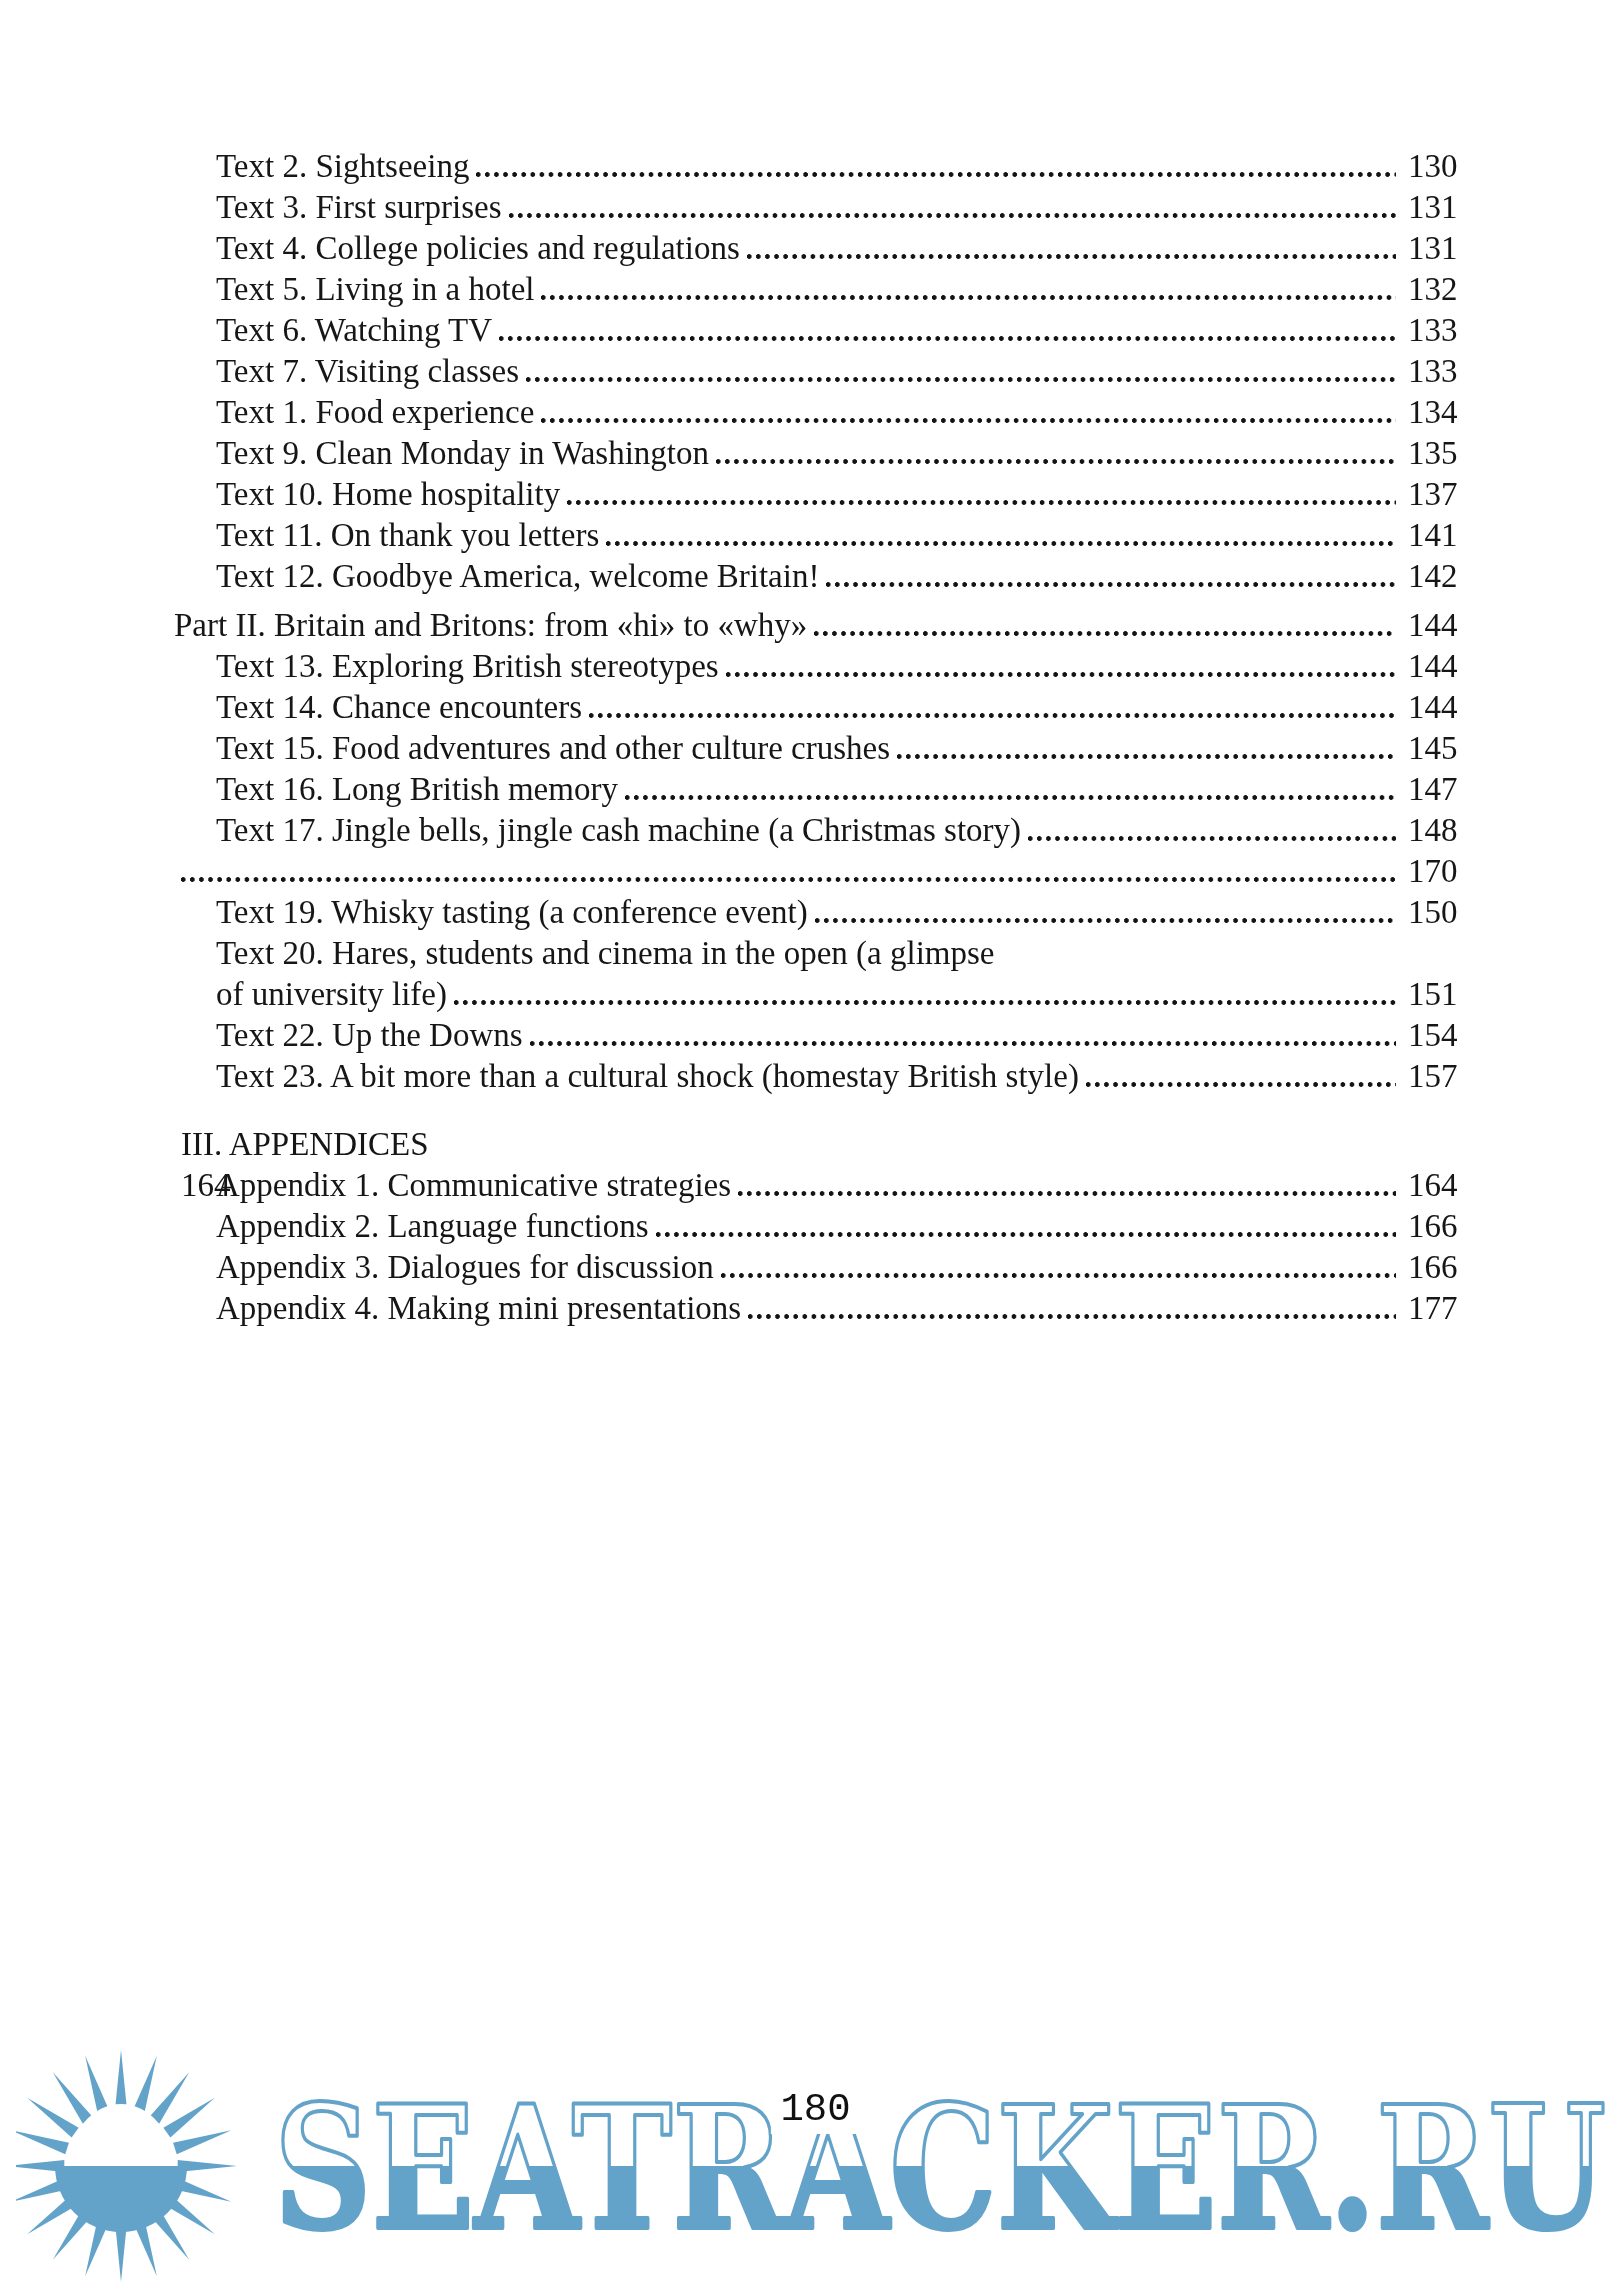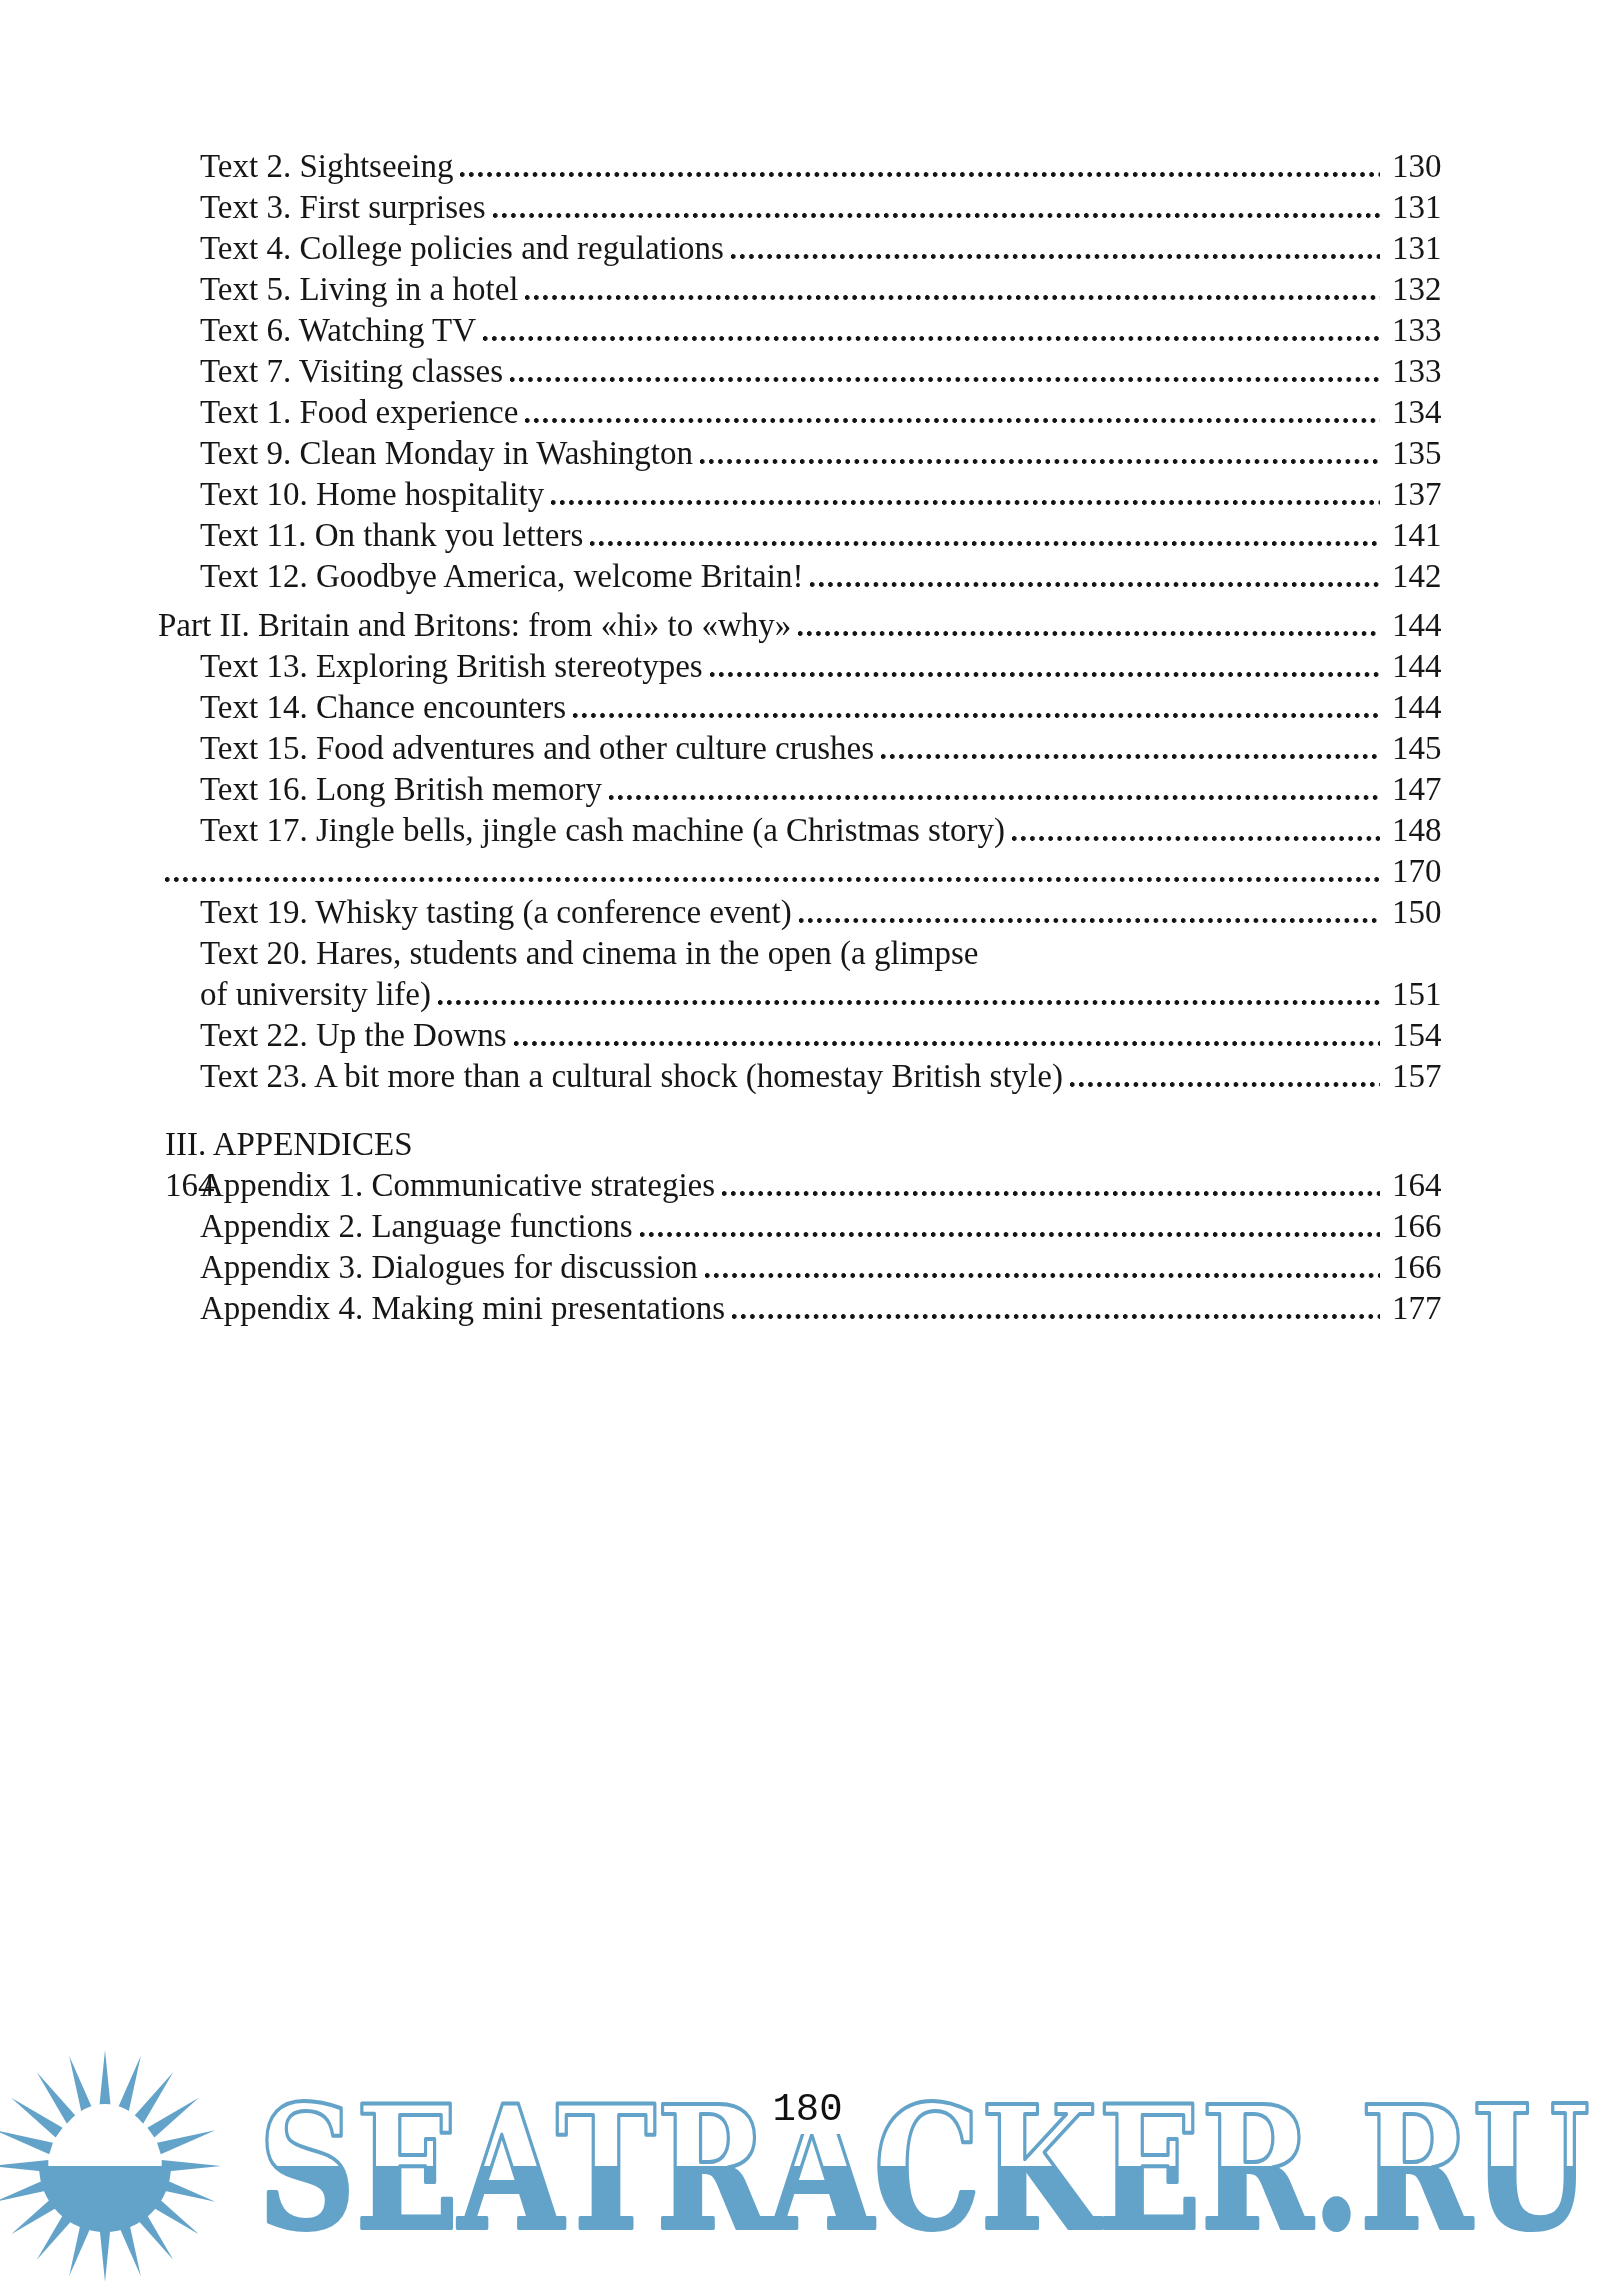--- a/index.html
+++ b/index.html
@@ -1,18 +1,18 @@
 <!DOCTYPE html>
 <html><head>
 <meta charset="utf-8">
 <style>
   html,body{margin:0;padding:0;background:#ffffff;}
   body{width:1615px;height:2284px;position:relative;overflow:hidden;
        font-family:"Liberation Serif",serif;}
-  .page{position:absolute;inset:0;background:#ffffff;}
+  .page{position:absolute;inset:0;background:#ffffff;margin-left:16px;}
 
   
   .toc{position:absolute;left:158px;top:146px;width:1290px;}
   .row{display:flex;align-items:baseline;height:41px;font-size:33px;line-height:41px;color:#161616;}
   .row .label{padding-left:42px;white-space:pre;}
   .row--part,.row--section{font-weight:normal;}
   .row--part .label,.row--section .label{padding-left:0;}
   .row--part{margin-top:8px;}
   .row--section{margin-top:27px;flex-direction:column;}
   .leader{flex:1 1 auto;align-self:baseline;height:5px;margin:0 12px 0 7px;

